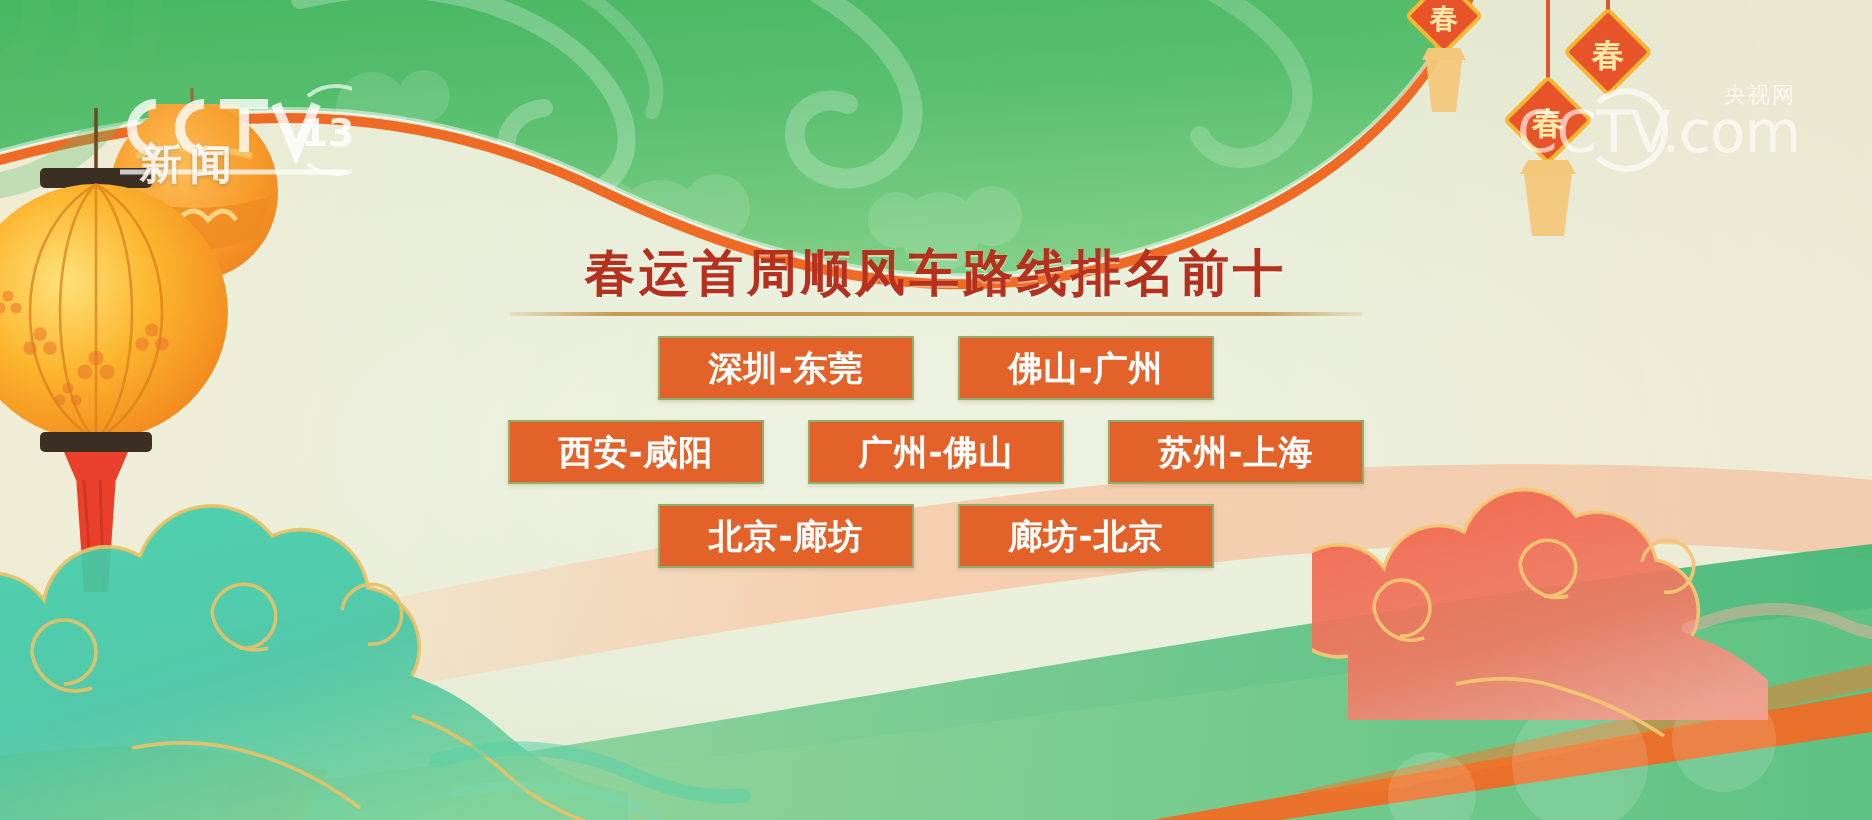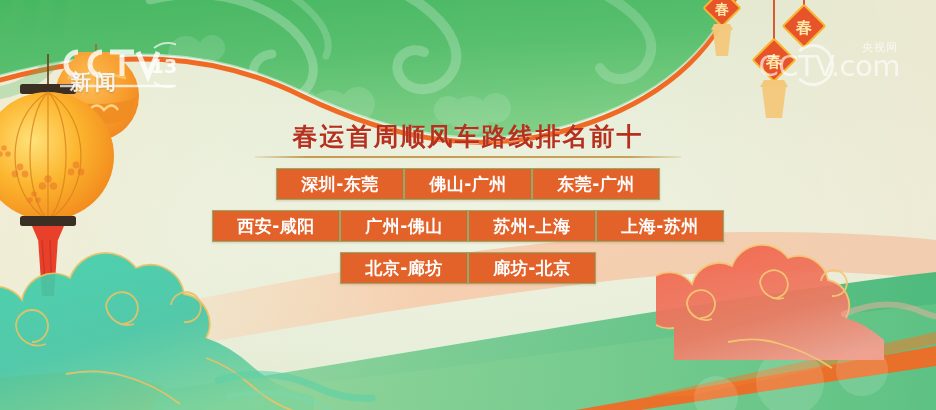--- a/index.html
+++ b/index.html
@@ -130,20 +130,21 @@
   }
 
   .pill-grid {
     position: absolute;
     left: 0; top: 168px;
     width: 936px;
   }
   .pill-row {
     display: flex;
     justify-content: center;
+    gap: 22px;
     margin-bottom: 10px;
   }
   .pill {
     box-sizing: border-box;
     width: 128px;
     height: 32px;
     background: #e2622a;
     border: 1px solid #8fae6d;
     display: flex;
     align-items: center;
@@ -433,28 +434,26 @@
     <div class="title-wrap">
       <div class="title">春运首周顺风车路线排名前十</div>
     </div>
     <div class="title-rule"></div>
 
     <div class="pill-grid">
 
       <div class="pill-row">
         <div class="pill">深圳-东莞</div>
         <div class="pill">佛山-广州</div>
-        <div class="pill">东莞-广州</div>
       </div>
 
       <div class="pill-row">
         <div class="pill">西安-咸阳</div>
         <div class="pill">广州-佛山</div>
         <div class="pill">苏州-上海</div>
-        <div class="pill">上海-苏州</div>
       </div>
 
       <div class="pill-row">
         <div class="pill">北京-廊坊</div>
         <div class="pill">廊坊-北京</div>
       </div>
 
     </div>
   </div>
 

